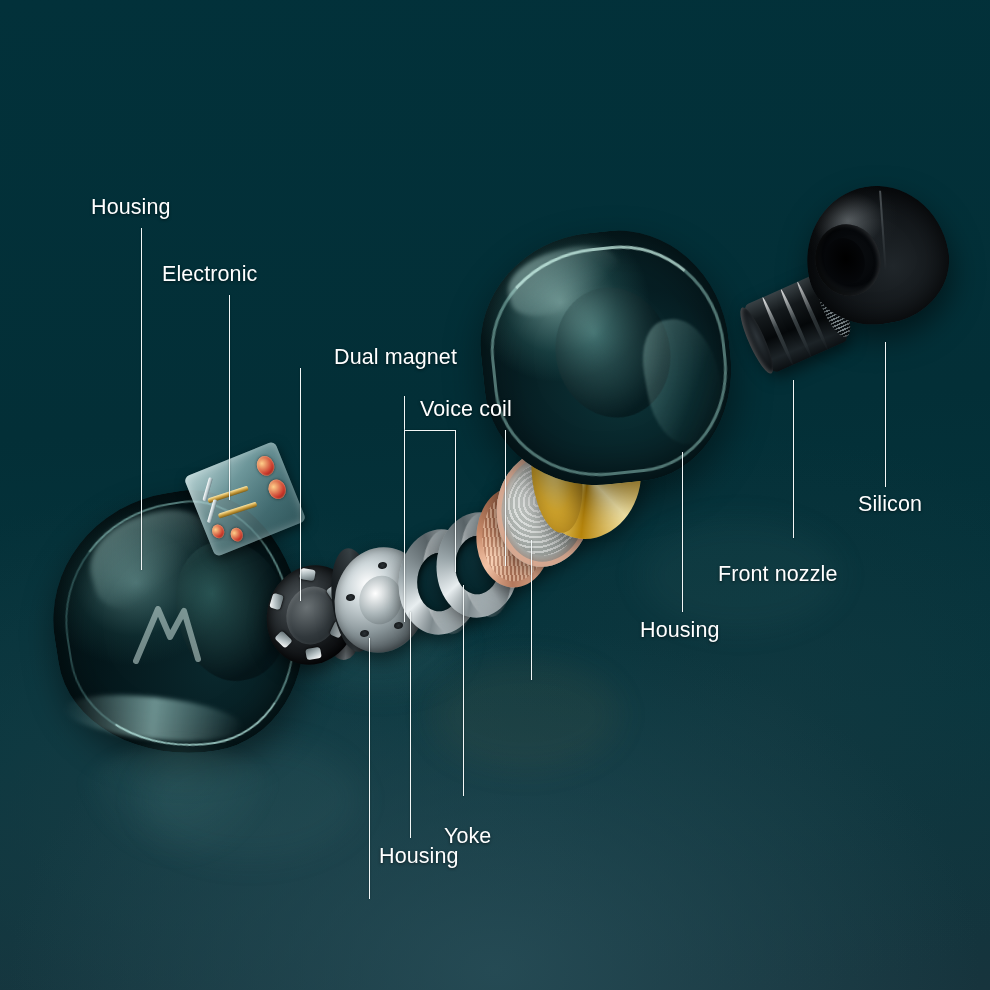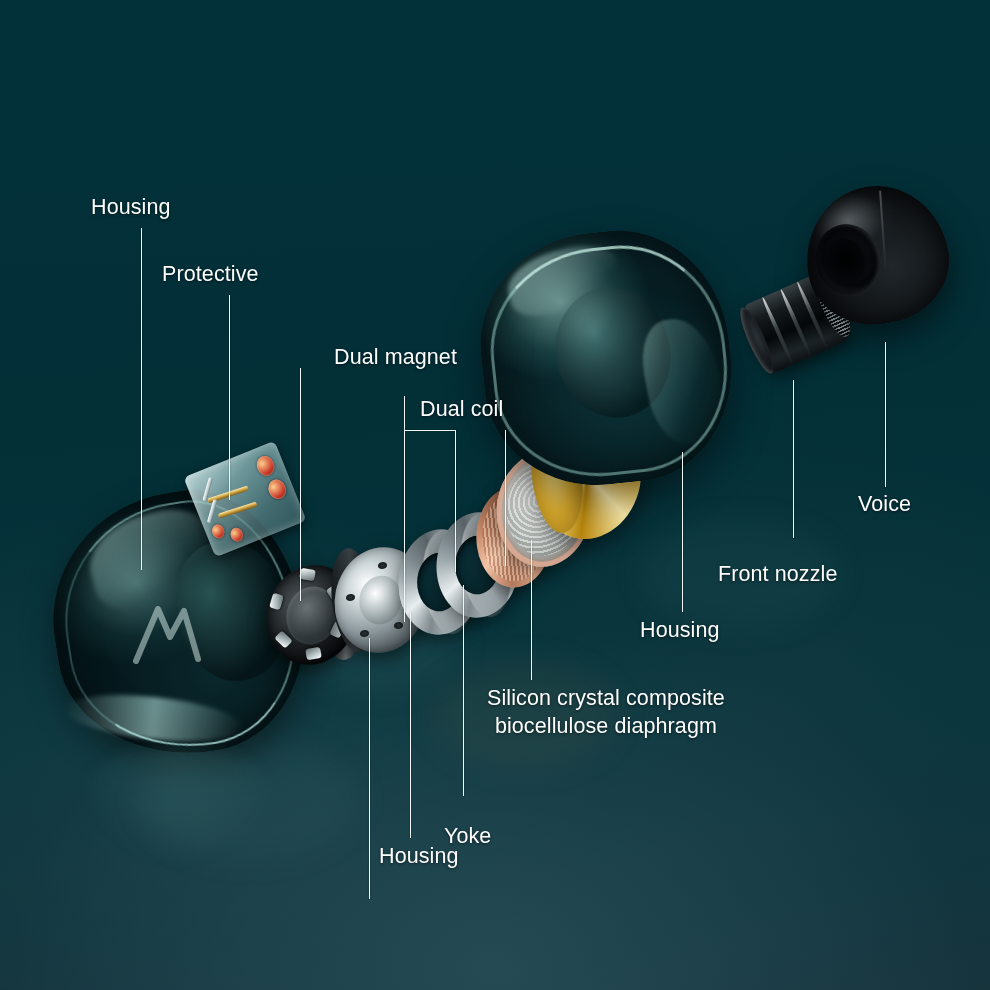--- a/index.html
+++ b/index.html
@@ -413,44 +413,43 @@
   <div class="part" id="eartip">
     <div class="dome"></div>
     <div class="bore"></div>
     <div class="bore2"></div>
     <div class="seam"></div>
   </div>
 
   <div class="lbl" style="left:91px;top:194px;"><span>Housing</span></div>
   <div class="lead" style="left:141px;top:228px;height:342px;"></div>
 
-  <div class="lbl" style="left:162px;top:261px;"><span>Protective</span></div>
+  <div class="lbl" style="left:162px;top:261px;"><span>Electronic</span></div>
   <div class="lead" style="left:229px;top:295px;height:205px;"></div>
 
   <div class="lead" style="left:300px;top:368px;height:233px;"></div>
 
   <div class="lbl" style="left:334px;top:344px;"><span>Dual magnet</span></div>
   <div class="lead" style="left:404px;top:396px;height:34px;"></div>
   <div class="leadh" style="left:404px;top:430px;width:52px;"></div>
   <div class="lead" style="left:404px;top:430px;height:192px;"></div>
   <div class="lead" style="left:455px;top:430px;height:142px;"></div>
 
-  <div class="lbl" style="left:420px;top:396px;"><span>Dual coil</span></div>
+  <div class="lbl" style="left:420px;top:396px;"><span>Voice coil</span></div>
   <div class="lead" style="left:505px;top:430px;height:136px;"></div>
 
-  <div class="lbl" style="left:858px;top:491px;"><span>Voice</span></div>
+  <div class="lbl" style="left:858px;top:491px;"><span>Silicon</span></div>
   <div class="lead" style="left:885px;top:342px;height:145px;"></div>
 
   <div class="lbl" style="left:718px;top:561px;"><span>Front nozzle</span></div>
   <div class="lead" style="left:793px;top:380px;height:158px;"></div>
 
   <div class="lbl" style="left:640px;top:617px;"><span>Housing</span></div>
   <div class="lead" style="left:682px;top:452px;height:160px;"></div>
 
-  <div class="lbl" style="left:487px;top:685px;text-align:center;"><span>Silicon crystal composite</span><br><span>biocellulose diaphragm</span></div>
   <div class="lead" style="left:531px;top:540px;height:140px;"></div>
 
   <div class="lbl" style="left:444px;top:801px;margin-top:22px;"><span>Yoke</span></div>
   <div class="lead" style="left:463px;top:585px;height:211px;"></div>
 
   <div class="lbl" style="left:379px;top:843px;"><span>Housing</span></div>
   <div class="lead" style="left:410px;top:612px;height:226px;"></div>
 
   <div class="lead" style="left:369px;top:638px;height:261px;"></div>
 

